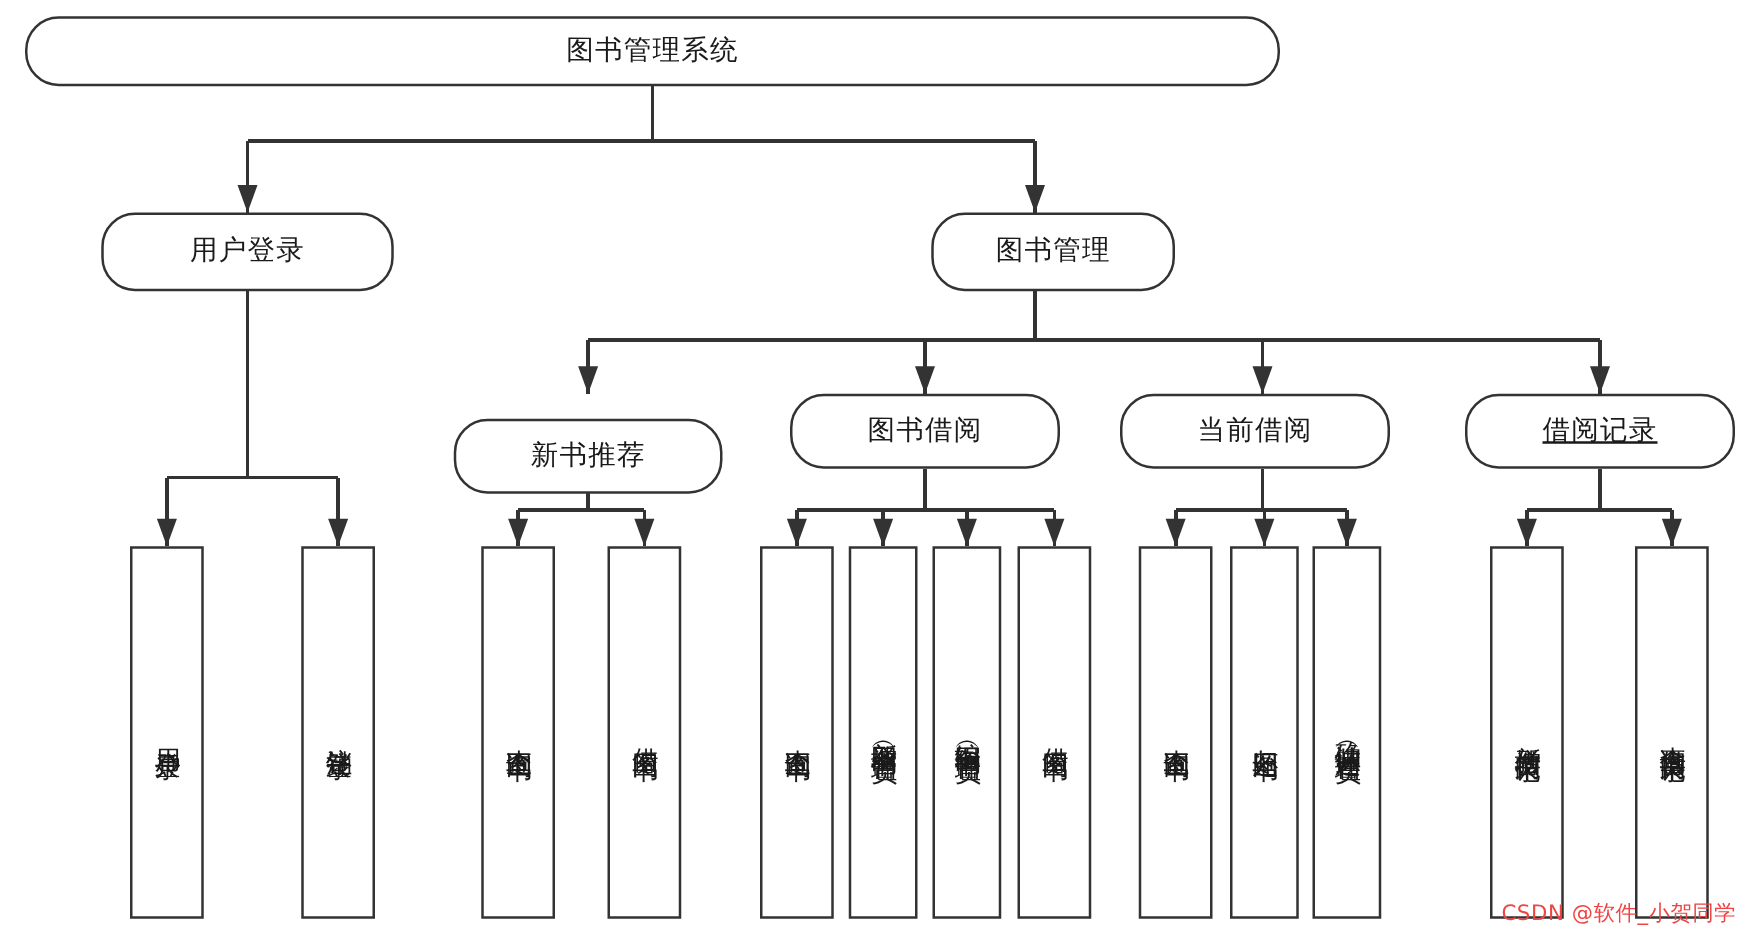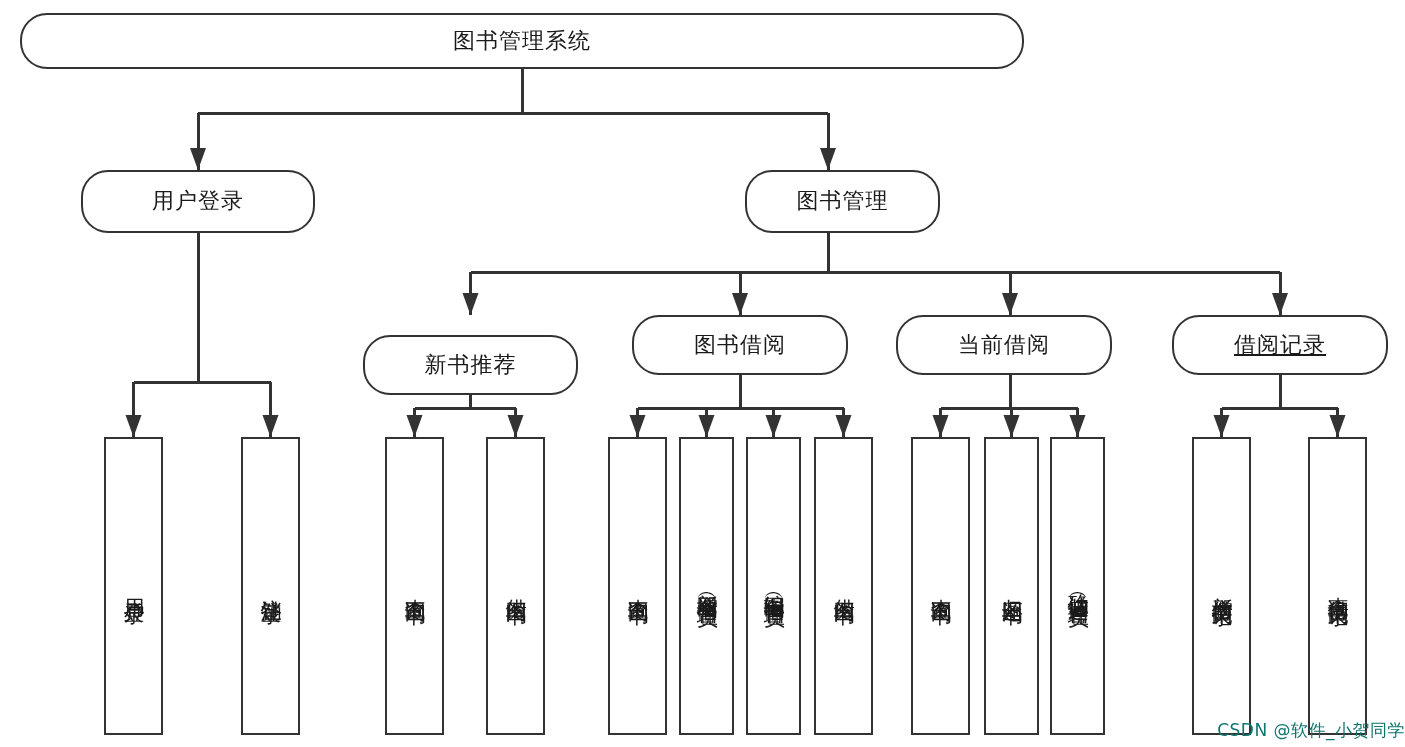--- a/index.html
+++ b/index.html
@@ -52,24 +52,24 @@
     padding: 4px 0;
   }
   .node.vertical .vtext {
     writing-mode: vertical-rl;
     text-orientation: upright;
     display: block;
     white-space: nowrap;
   }
   #watermark {
     position: absolute;
-    right: 0;
+    right: 16px;
     bottom: 5px;
     font-size: 17px;
-    color: #0f766e;
+    color: #ef4444;
     letter-spacing: 0.5px;
     white-space: nowrap;
   }
 </style>
 </head>
 <body>
 
 <div id="canvas">
 
   <svg id="edges" viewBox="0 0 1405 747" xmlns="http://www.w3.org/2000/svg">

